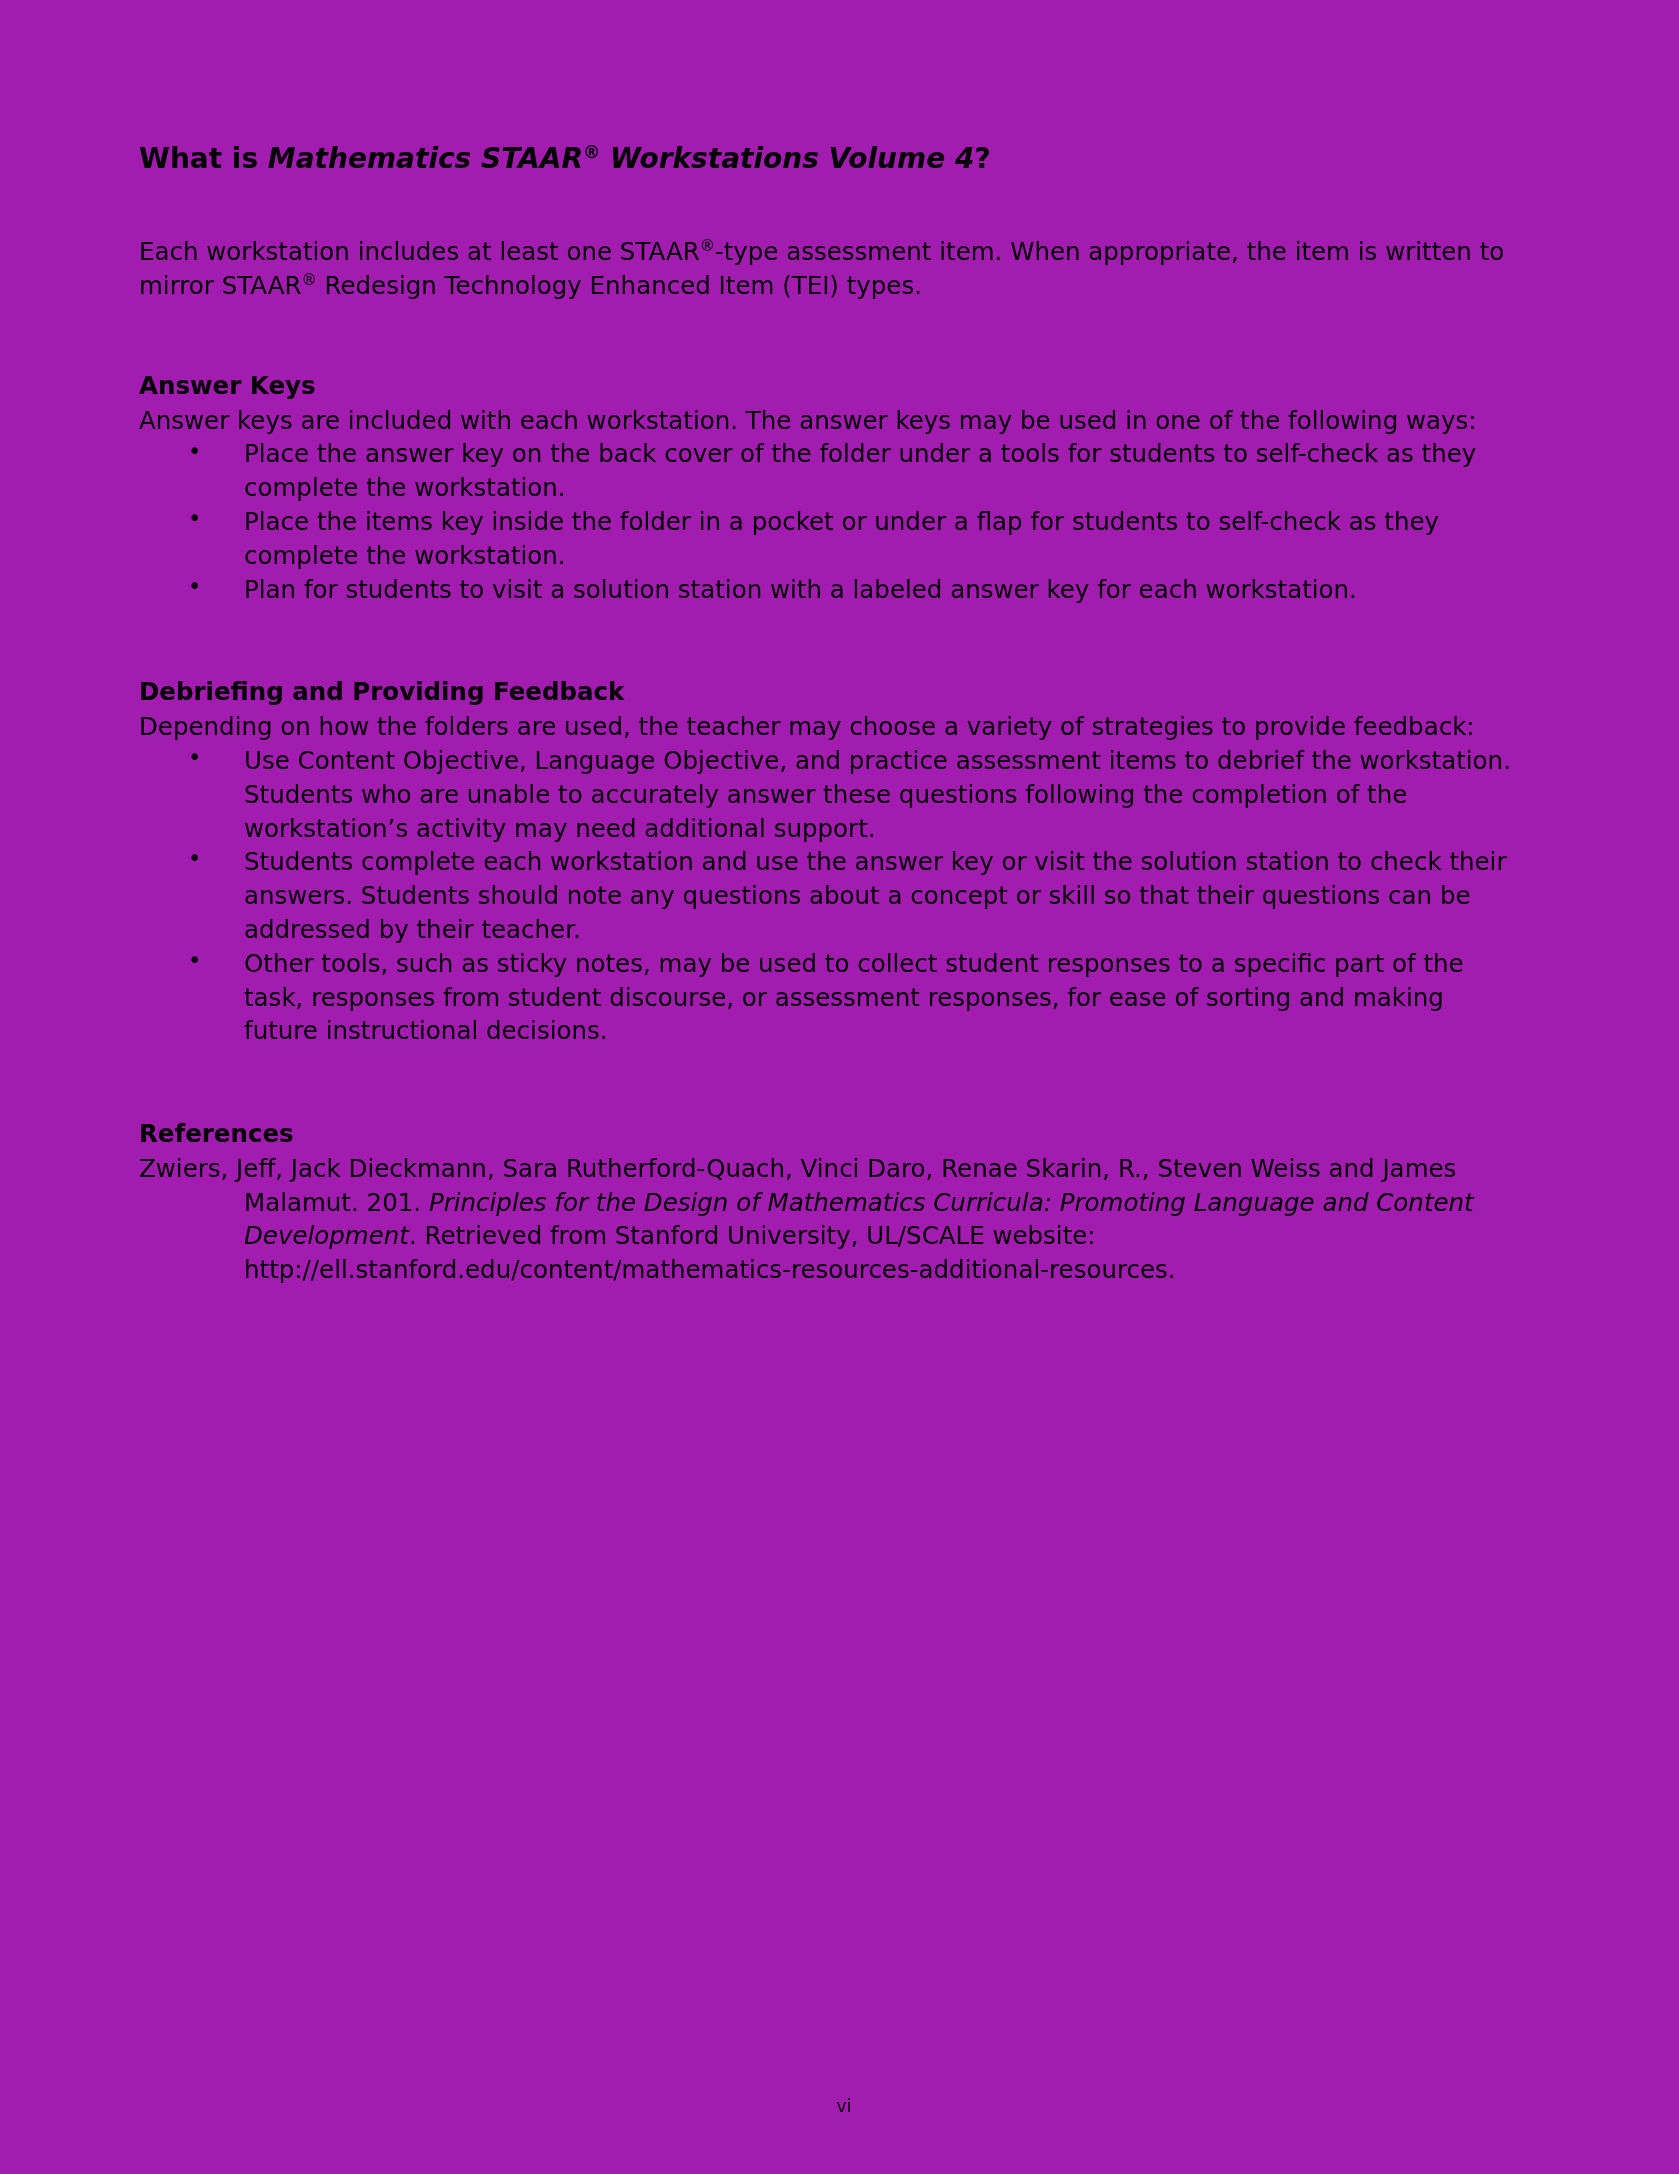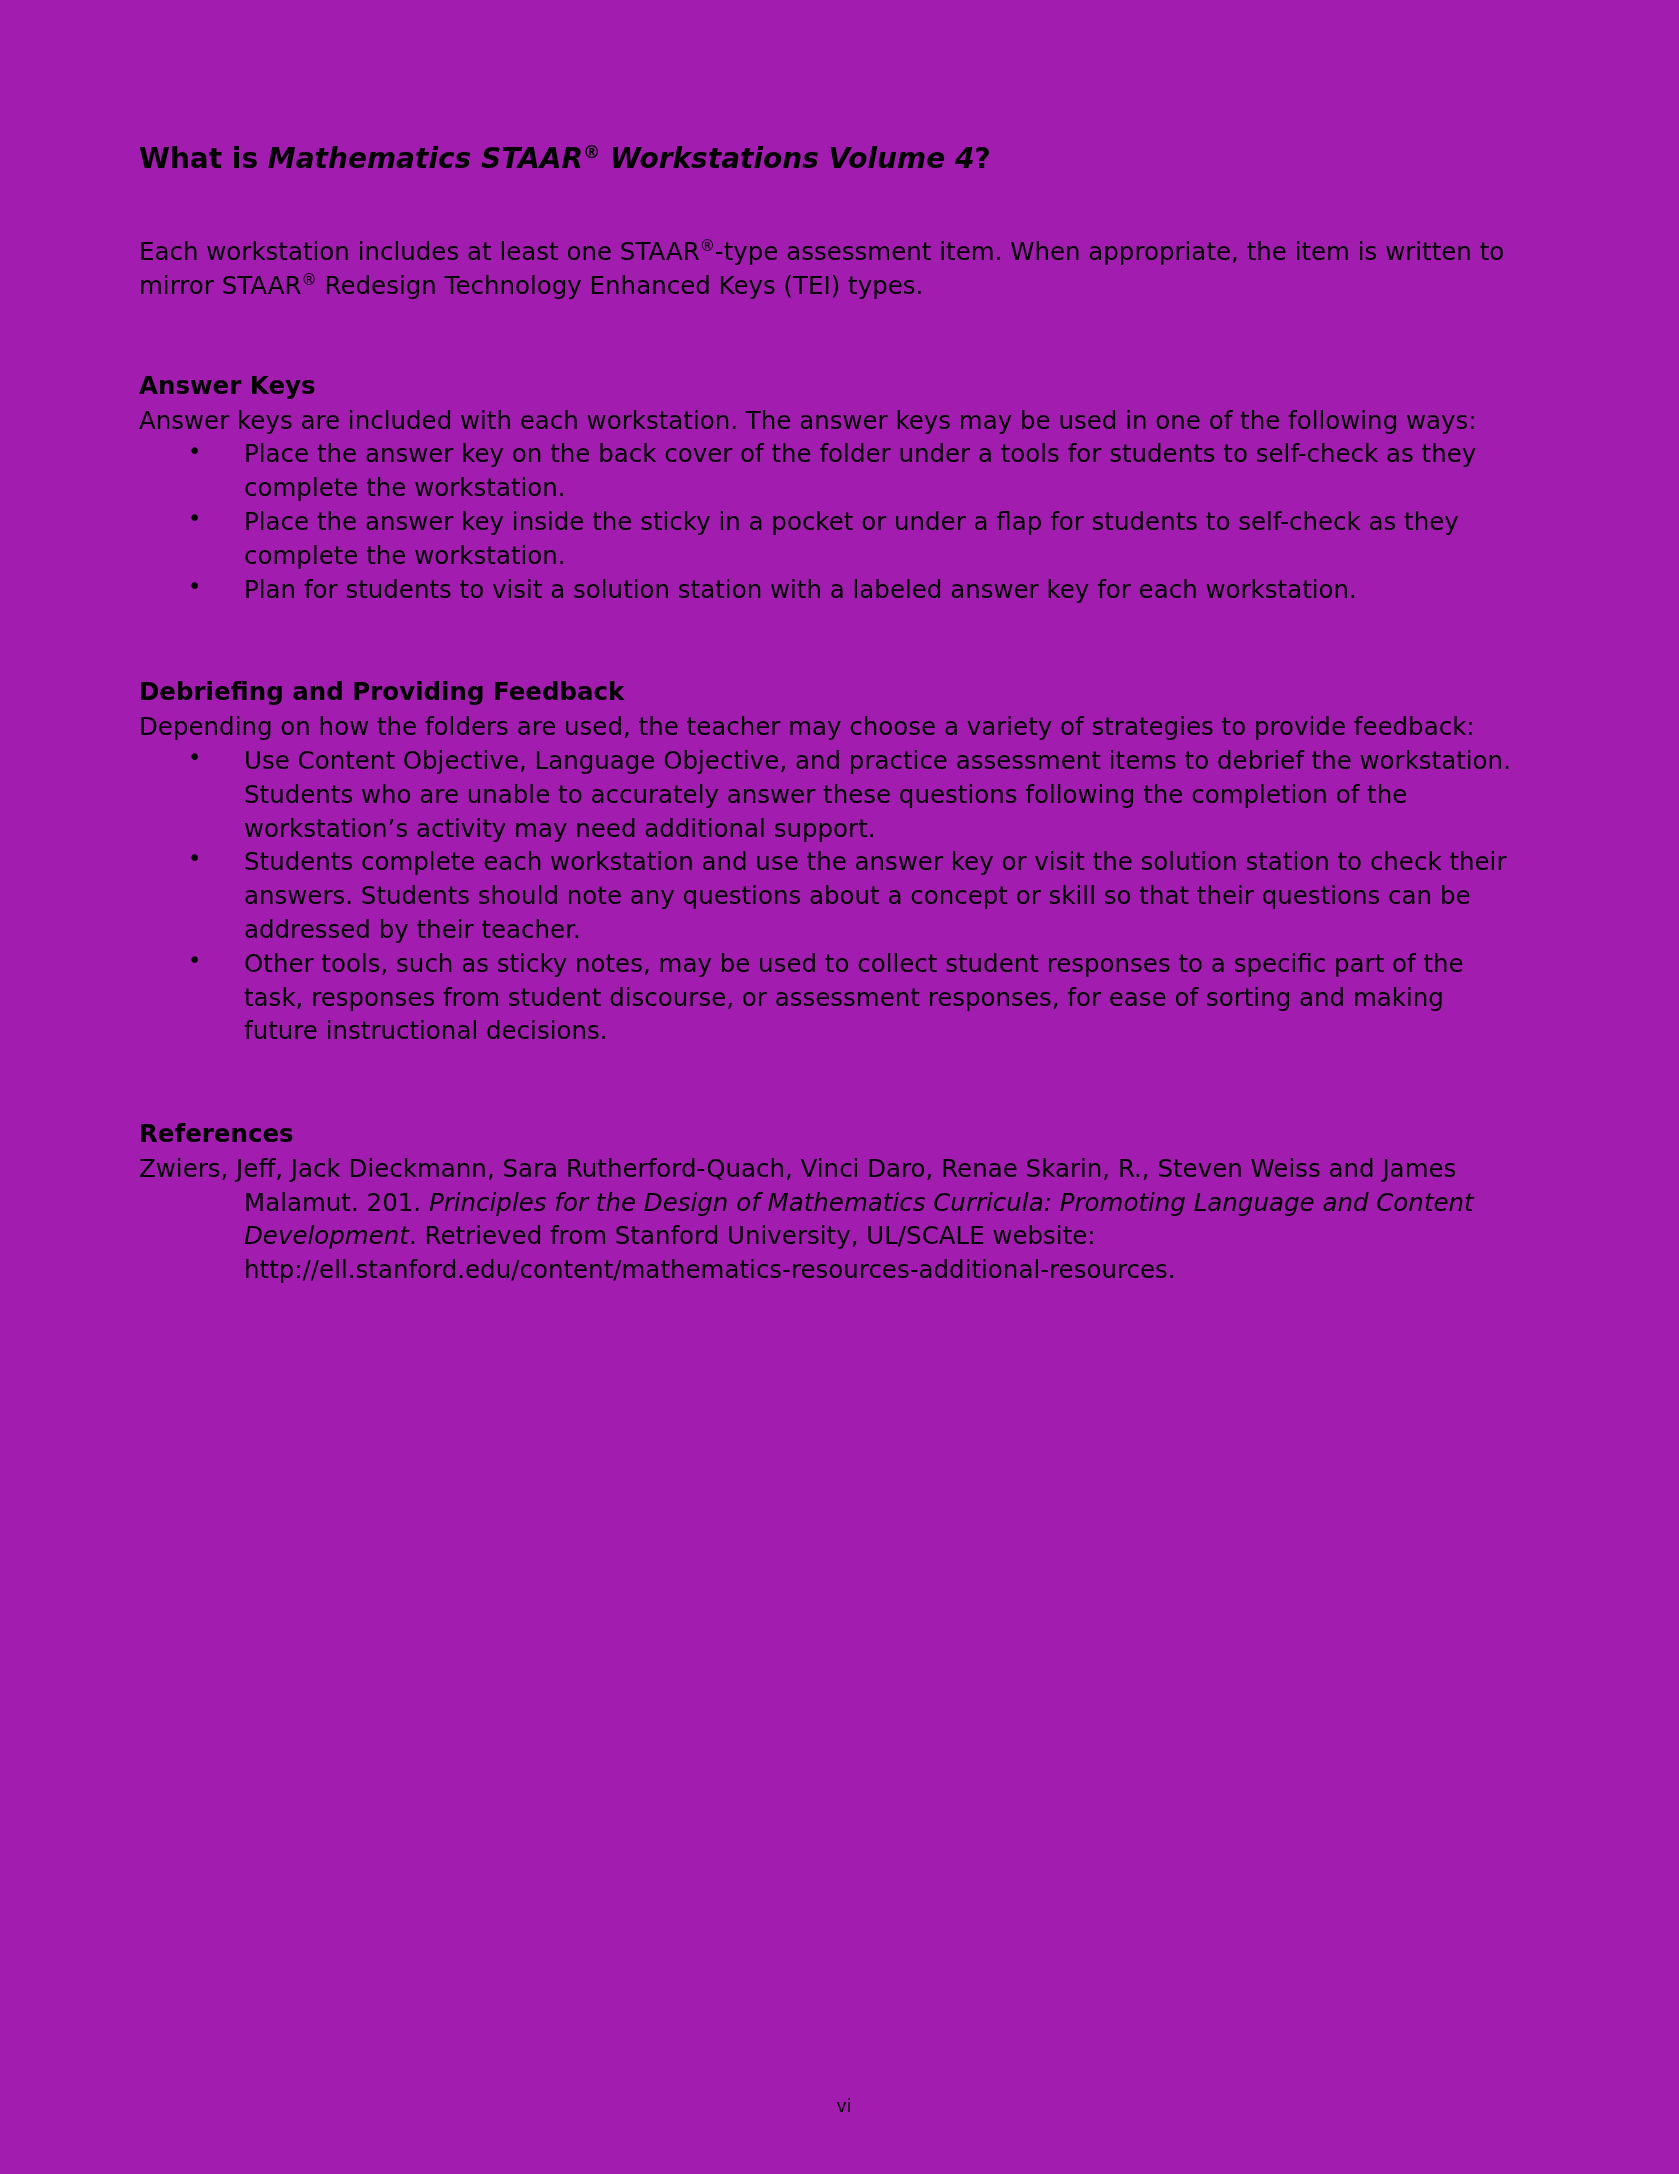--- a/index.html
+++ b/index.html
@@ -94,31 +94,31 @@
   }
 </style>
 </head>
 <body>
 
 <div class="page">
 
   <h1 class="doc-title"><span>What is </span><span class="ital"><span>Mathematics STAAR</span><sup>®</sup><span> Workstations Volume 4</span></span><span>?</span></h1>
 
   <div class="section">
-    <p class="para"><span>Each workstation includes at least one STAAR</span><sup>®</sup><span>-type assessment item. When appropriate, the item is written to mirror STAAR</span><sup>®</sup><span> Redesign Technology Enhanced Keys (TEI) types.</span></p>
+    <p class="para"><span>Each workstation includes at least one STAAR</span><sup>®</sup><span>-type assessment item. When appropriate, the item is written to mirror STAAR</span><sup>®</sup><span> Redesign Technology Enhanced Item (TEI) types.</span></p>
   </div>
 
   <div class="gap-md"></div>
 
   <div class="section">
     <div class="section-heading">Answer Keys</div>
     <p class="para">Answer keys are included with each workstation. The answer keys may be used in one of the following ways:</p>
     <ul class="bullets">
       <li>Place the answer key on the back cover of the folder under a tools for students to self-check as they complete the workstation.</li>
-      <li>Place the answer key inside the sticky in a pocket or under a flap for students to self-check as they complete the workstation.</li>
+      <li>Place the items key inside the folder in a pocket or under a flap for students to self-check as they complete the workstation.</li>
       <li>Plan for students to visit a solution station with a labeled answer key for each workstation.</li>
     </ul>
   </div>
 
   <div class="gap-lg"></div>
 
   <div class="section">
     <div class="section-heading">Debriefing and Providing Feedback</div>
     <p class="para">Depending on how the folders are used, the teacher may choose a variety of strategies to provide feedback:</p>
     <ul class="bullets">

